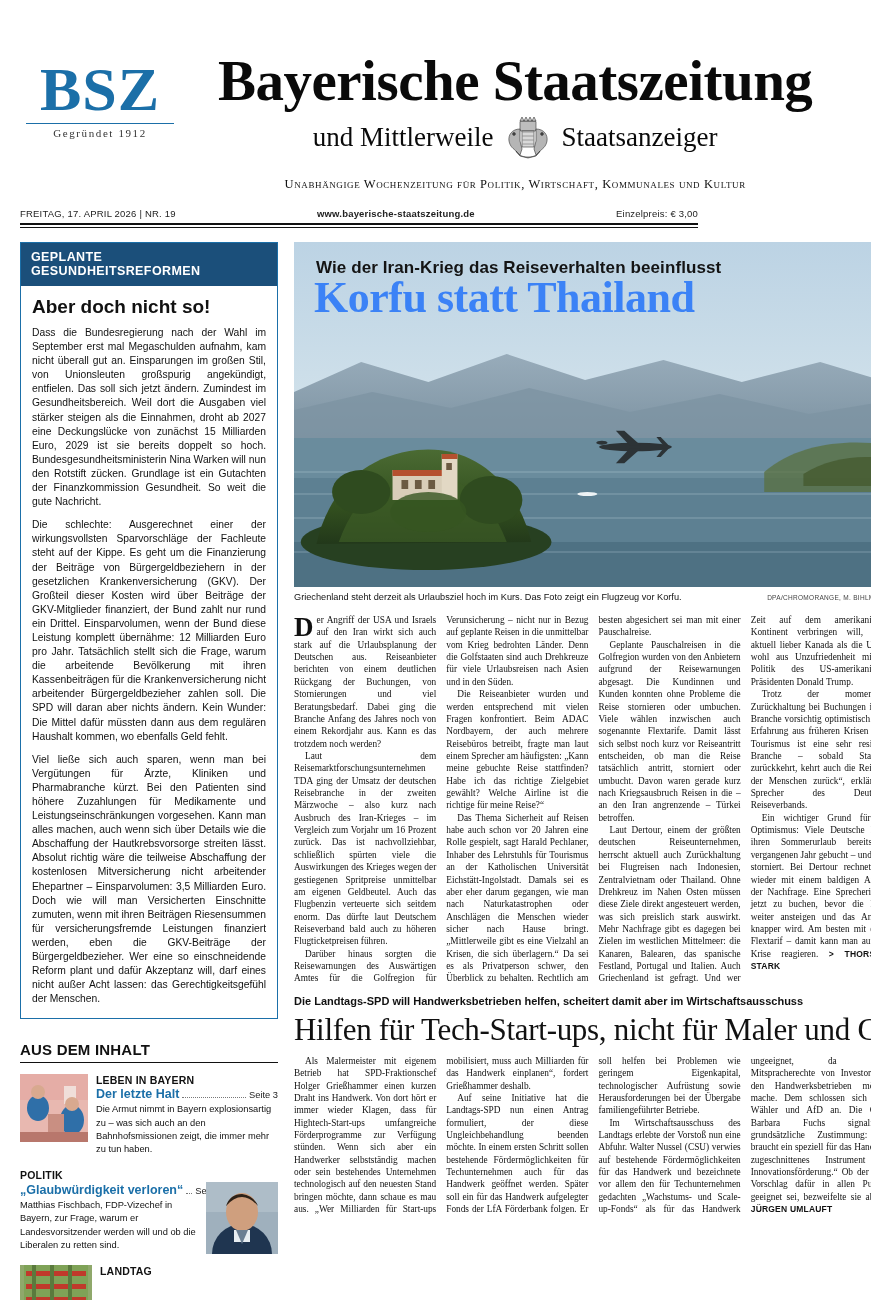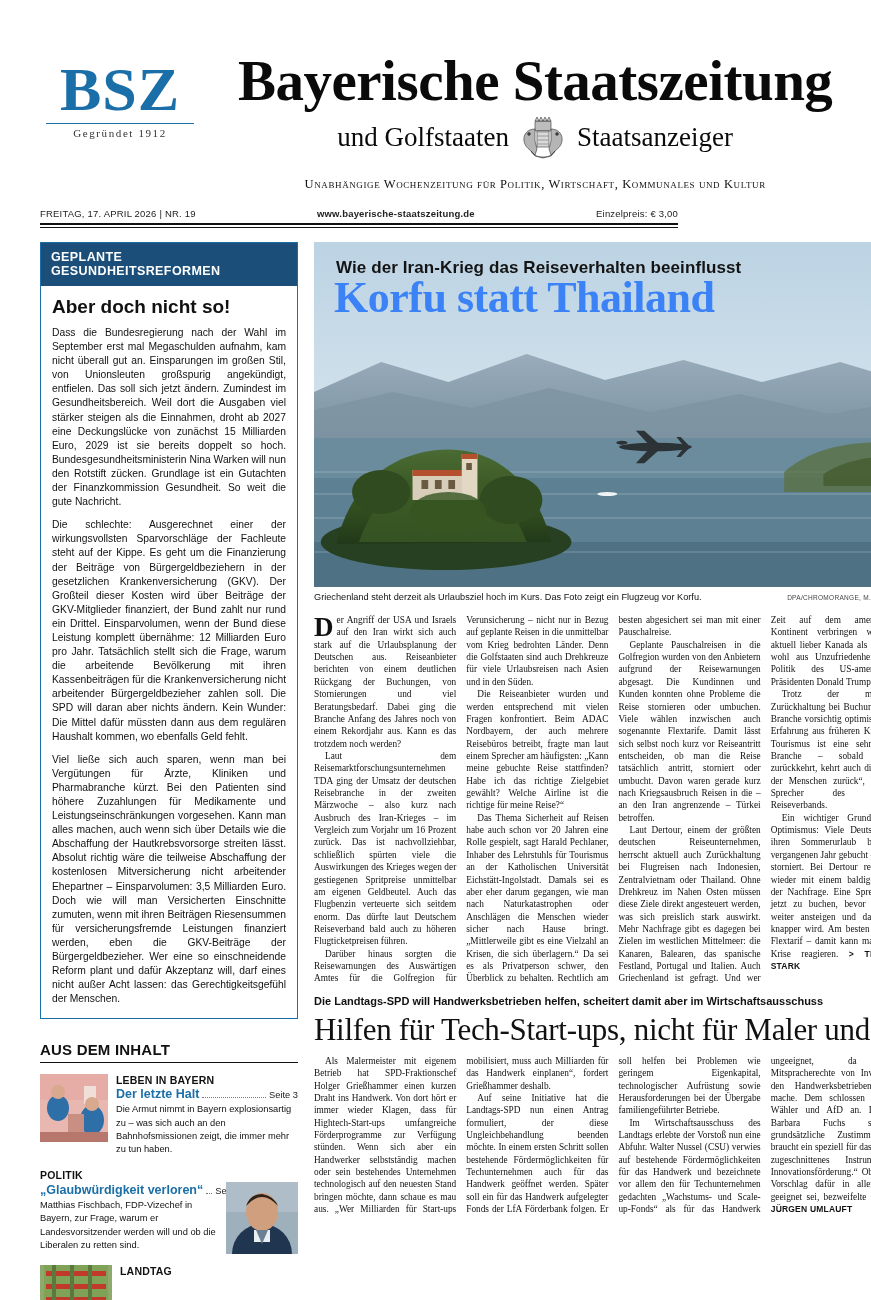--- a/index.html
+++ b/index.html
@@ -3,21 +3,21 @@
 <meta charset="utf-8">
 <style>
   * { box-sizing: border-box; margin: 0; padding: 0; }
   html, body {
     width: 871px; height: 1300px;
     background: #ffffff;
     font-family: "Liberation Sans", sans-serif;
     color: #111;
     overflow: hidden;
   }
-  .page { position: relative; width: 718px; height: 1300px; padding: 0 40px; }
+  .page { position: relative; width: 718px; height: 1300px; padding: 0 20px; }
 
   
   .masthead { display: flex; align-items: flex-start; padding-top: 52px; }
   .logo-block { width: 160px; text-align: center; flex: none; padding-top: 8px; }
   .logo-bsz {
     font-family: "Liberation Serif", serif;
     font-weight: bold; font-size: 62px; letter-spacing: 1px;
     color: #1b6fa8; line-height: 0.95;
   }
   .logo-rule { border-bottom: 1.5px solid #1b6fa8; margin: 4px 6px 3px 6px; }
@@ -145,21 +145,21 @@
   <div class="masthead">
     <div class="logo-block">
       <div class="logo-bsz">BSZ</div>
       <div class="logo-rule"></div>
       <div class="logo-founded">Gegründet 1912</div>
     </div>
     <div class="divider-vert"></div>
     <div class="title-block">
       <div class="title-main">Bayerische Staatszeitung</div>
       <div class="title-sub-row">
-        <span class="title-sub">und Golfstaaten</span>
+        <span class="title-sub">und Mittlerweile</span>
         <svg class="crest" viewBox="0 0 52 44">
           <g fill="#6b6b6b" stroke="#333" stroke-width="0.6">
             <rect x="18" y="6" width="16" height="10" rx="1" fill="#bdbdbd"></rect>
             <path d="M18 6 L20 2 L22 6 L24 2 L26 6 L28 2 L30 6 L32 2 L34 6 Z" fill="#cfcfcf"></path>
             <rect x="20" y="16" width="12" height="16" fill="#d9d9d9"></rect>
             <path d="M20 17h12M20 21h12M20 25h12M20 29h12" stroke="#8a8a8a" stroke-width="0.8" fill="none"></path>
             <path d="M18 14 C10 14 6 20 7 26 C8 32 12 34 14 36 L18 40 L20 34 L18 26 Z" fill="#b5b5b5"></path>
             <path d="M34 14 C42 14 46 20 45 26 C44 32 40 34 38 36 L34 40 L32 34 L34 26 Z" fill="#b5b5b5"></path>
             <path d="M14 36 C16 40 20 42 26 42 C32 42 36 40 38 36 L34 41 L26 43 L18 41 Z" fill="#9e9e9e"></path>
             <circle cx="12" cy="19" r="1.4" fill="#444"></circle>

